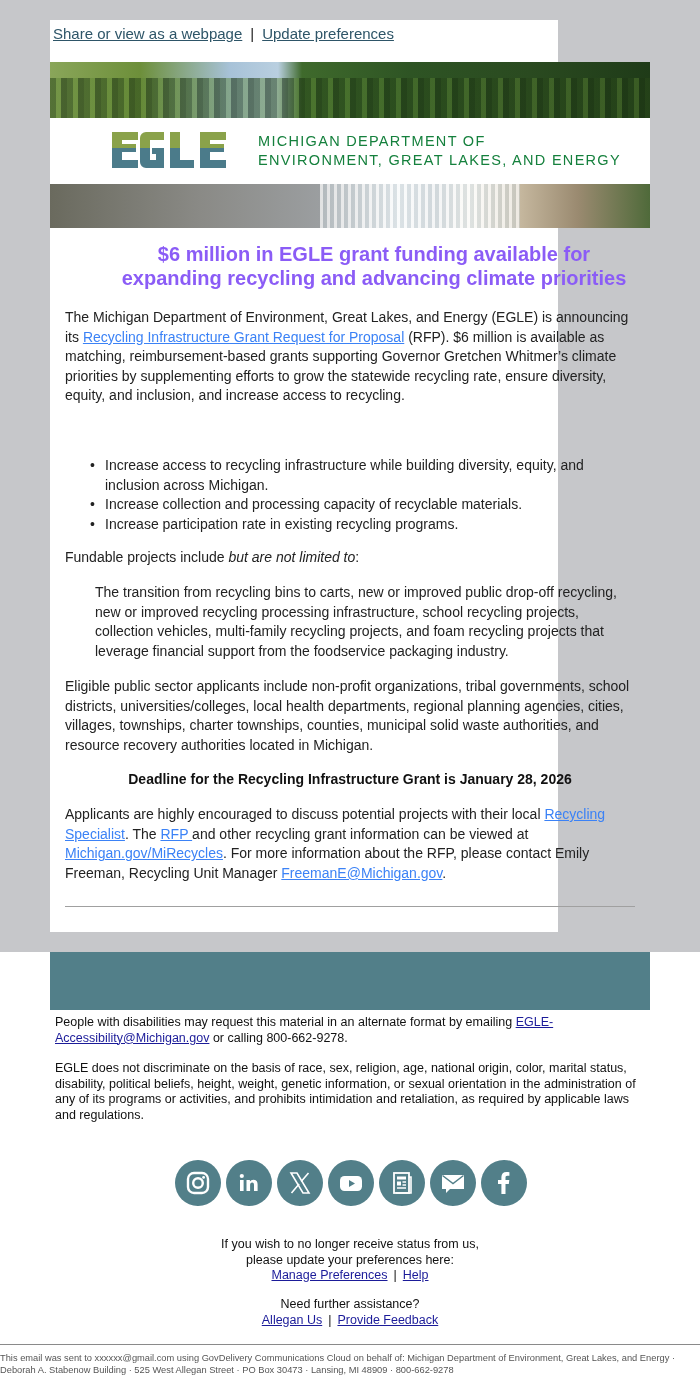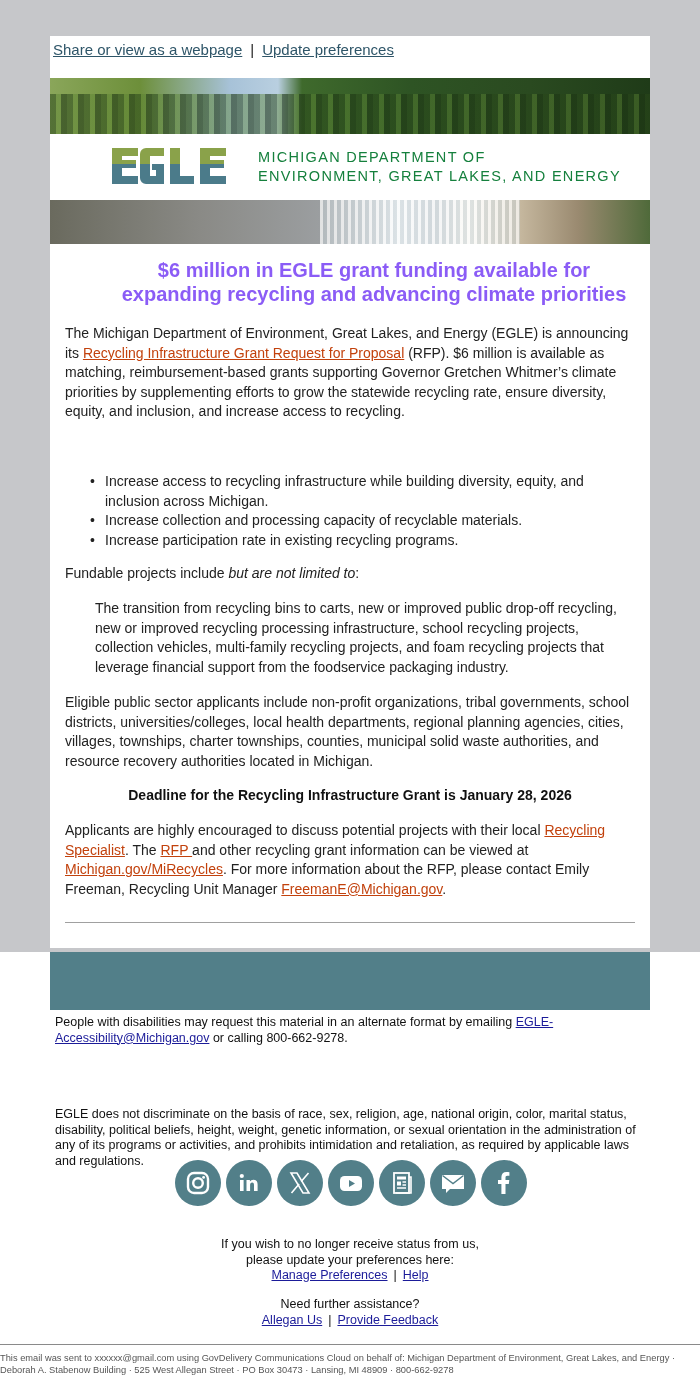--- a/index.html
+++ b/index.html
@@ -1,55 +1,55 @@
 <!DOCTYPE html>
 <html><head>
 <meta charset="utf-8">
 <style>
   * { box-sizing: border-box; margin: 0; padding: 0; }
   html, body { width: 700px; height: 1376px; background: #ffffff; font-family: "Liberation Sans", sans-serif; color: #000; overflow: hidden; }
   .top-bg { position: absolute; left: 0; top: 0; width: 700px; height: 952px; background: #c6c7ca; }
-  .card { position: absolute; left: 50px; top: 36px; width: 600px; height: 912px; background: #ffffff; }
+  .card { position: absolute; left: 50px; top: 20px; width: 508px; height: 912px; background: #ffffff; }
   .toplinks { position: absolute; left: 3px; top: 5px; font-size: 15px; color: #2b4b5a; }
   .toplinks a { color: #2e5568; text-decoration: underline; }
   .toplinks .sep { margin: 0 8px; color: #222; }
 
   .hero { position: absolute; left: 0; top: 42px; width: 600px; height: 166px; overflow: hidden; }
   .hero-top { position: absolute; left: 0; top: 0; width: 600px; height: 56px;
     background: linear-gradient(90deg, #8aa65a 0%, #6d8f3a 15%, #a7c2d8 30%, #b9cfe0 38%, #3f6a2c 42%, #2e5424 60%, #2a4a20 80%, #1f3b18 100%); }
   .hero-top .trees { position: absolute; left: 0; bottom: 0; width: 600px; height: 40px;
     background: repeating-linear-gradient(90deg, rgba(40,70,25,0.55) 0 6px, rgba(90,130,50,0.45) 6px 11px, rgba(30,55,20,0.6) 11px 17px); }
   .hero-band { position: absolute; left: 0; top: 56px; width: 600px; height: 66px; background: #ffffff; }
   .hero-bottom { position: absolute; left: 0; top: 122px; width: 600px; height: 44px;
     background: linear-gradient(90deg, #6a6a5e 0%, #8a8a86 25%, #9b9ea0 45%, #eef2f4 58%, #d9dde0 64%, #f4f2ea 70%, #c7b9a0 78%, #9a8a70 88%, #4f6a3a 100%); }
   .hero-bottom .water { position: absolute; left: 270px; top: 0; width: 200px; height: 44px;
     background: repeating-linear-gradient(90deg, rgba(255,255,255,0.7) 0 3px, rgba(200,210,215,0.5) 3px 7px); }
   .logo { position: absolute; left: 60px; top: 68px; width: 130px; height: 40px; }
   .logo-text { position: absolute; left: 208px; top: 70px; font-size: 14.5px; letter-spacing: 1.3px; color: #15803d; line-height: 19px; }
 
   .title { position: absolute; left: 0; top: 222px; width: 600px; text-align: center; font-size: 20px; font-weight: bold; line-height: 24px; color: #8b5cf6; padding-left: 48px; }
   .body { position: absolute; left: 15px; width: 572px; font-size: 14px; line-height: 19.6px; color: #222; }
-  .body a { color: #c2410c; text-decoration: underline; }
+  .body a { color: #3b82f6; text-decoration: underline; }
   .p1 { top: 288px; }
   .p2 { top: 401px; }
   .list { top: 436px; padding-left: 40px; }
   .list li { list-style: none; position: relative; padding-left: 0; }
   .list li::before { content: "•"; position: absolute; left: -15px; top: 0; }
   .p3 { top: 528px; }
   .blockquote { top: 563px; left: 45px; width: 540px; }
   .p4 { top: 657px; }
   .deadline { position: absolute; left: 0; top: 751px; width: 600px; text-align: center; font-size: 14px; font-weight: bold; color: #111; }
   .p5 { top: 785px; }
   .hr { position: absolute; left: 15px; top: 886px; width: 570px; height: 1px; background: #a0a0a0; }
 
   .teal-bar { position: absolute; left: 50px; top: 952px; width: 600px; height: 58px; background: #527f89; }
   .footer-text { position: absolute; left: 55px; width: 595px; font-size: 12.5px; line-height: 15.5px; color: #111; }
   .footer-text a { color: #1b1b99; text-decoration: underline; }
   .ft1 { top: 1015px; }
-  .ft2 { top: 1107px; }
+  .ft2 { top: 1061px; }
 
   .social { position: absolute; left: 175px; top: 1160px; width: 352px; height: 46px; display: flex; gap: 5.5px; }
   .soc { width: 46px; height: 46px; border-radius: 50%; background: #527f89; display: flex; align-items: center; justify-content: center; }
   .soc svg { width: 26px; height: 26px; }
 
   .center-block { position: absolute; left: 0; width: 700px; text-align: center; font-size: 12.5px; line-height: 15.5px; color: #111; }
   .center-block a { color: #1b1b99; text-decoration: underline; }
   .center-block .pipe { margin: 0 6px; }
   .cb1 { top: 1237px; }
   .cb2 { top: 1297px; }

